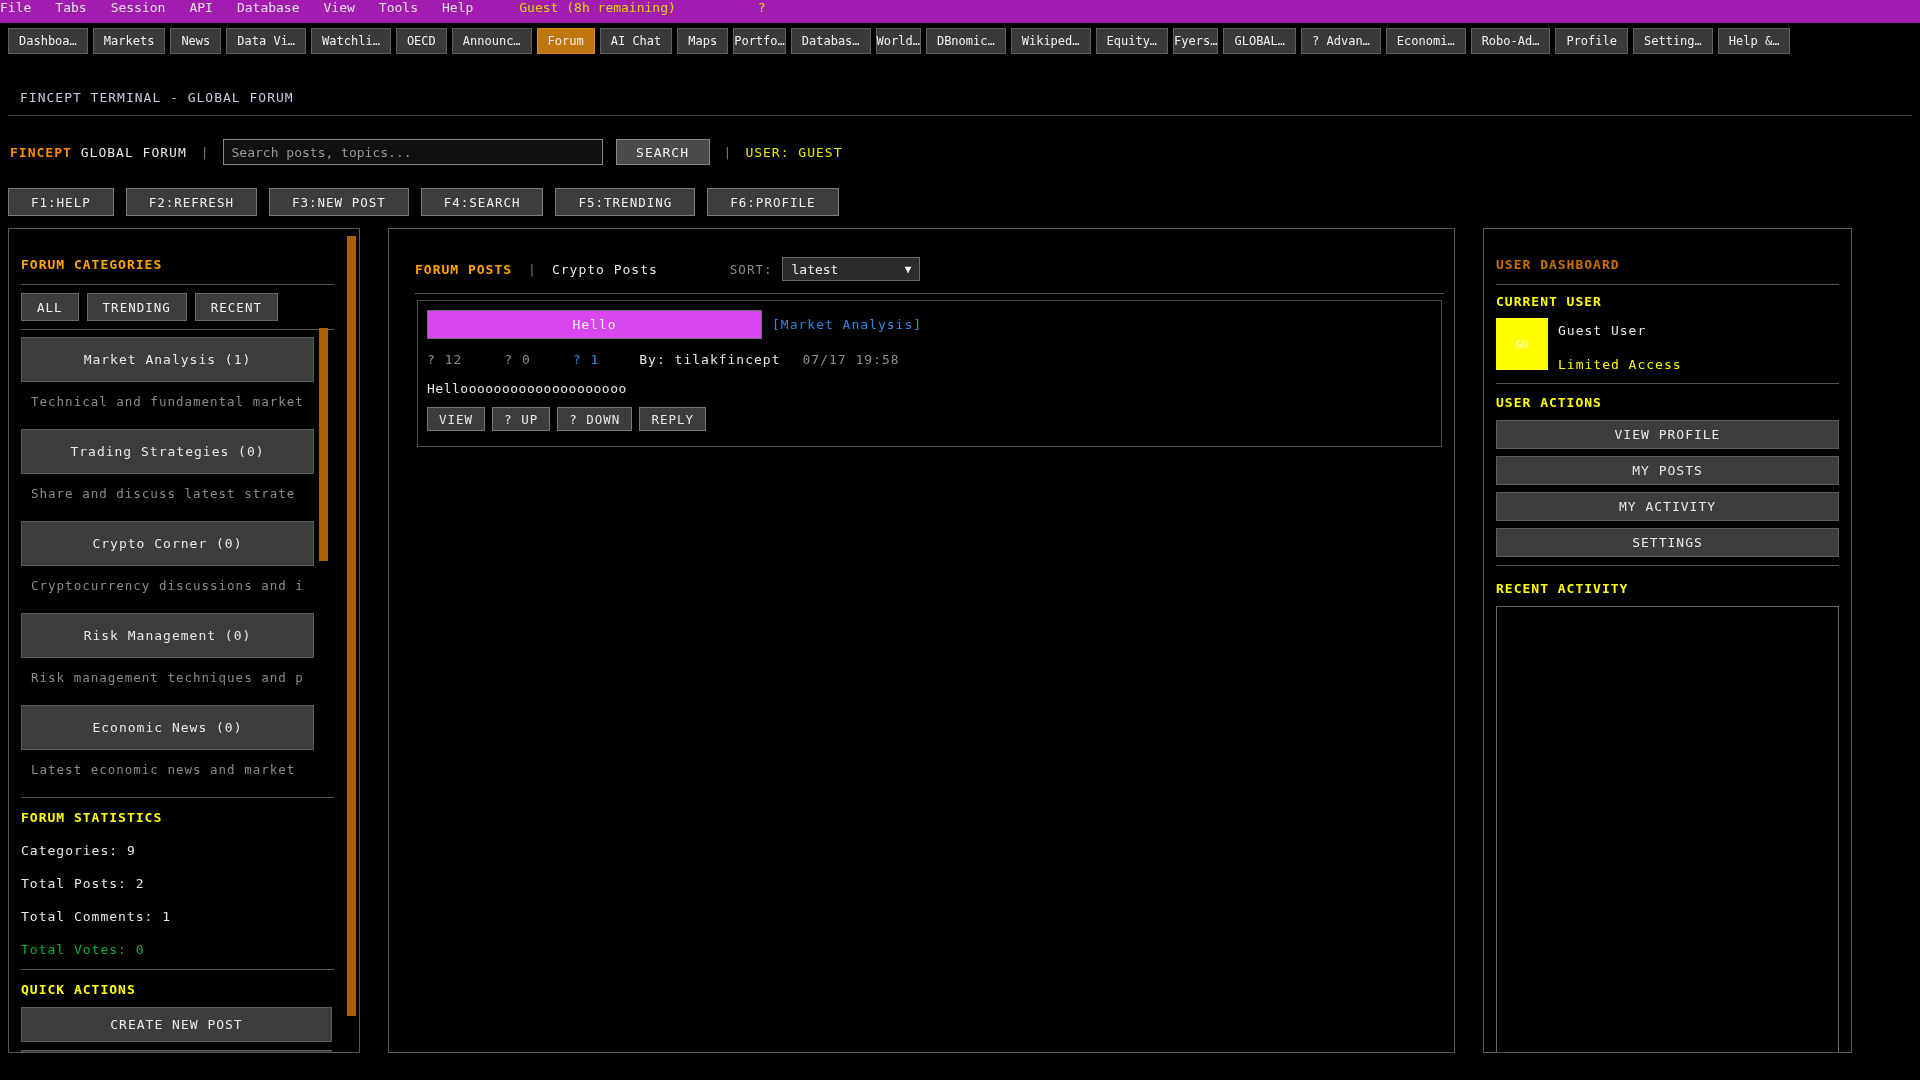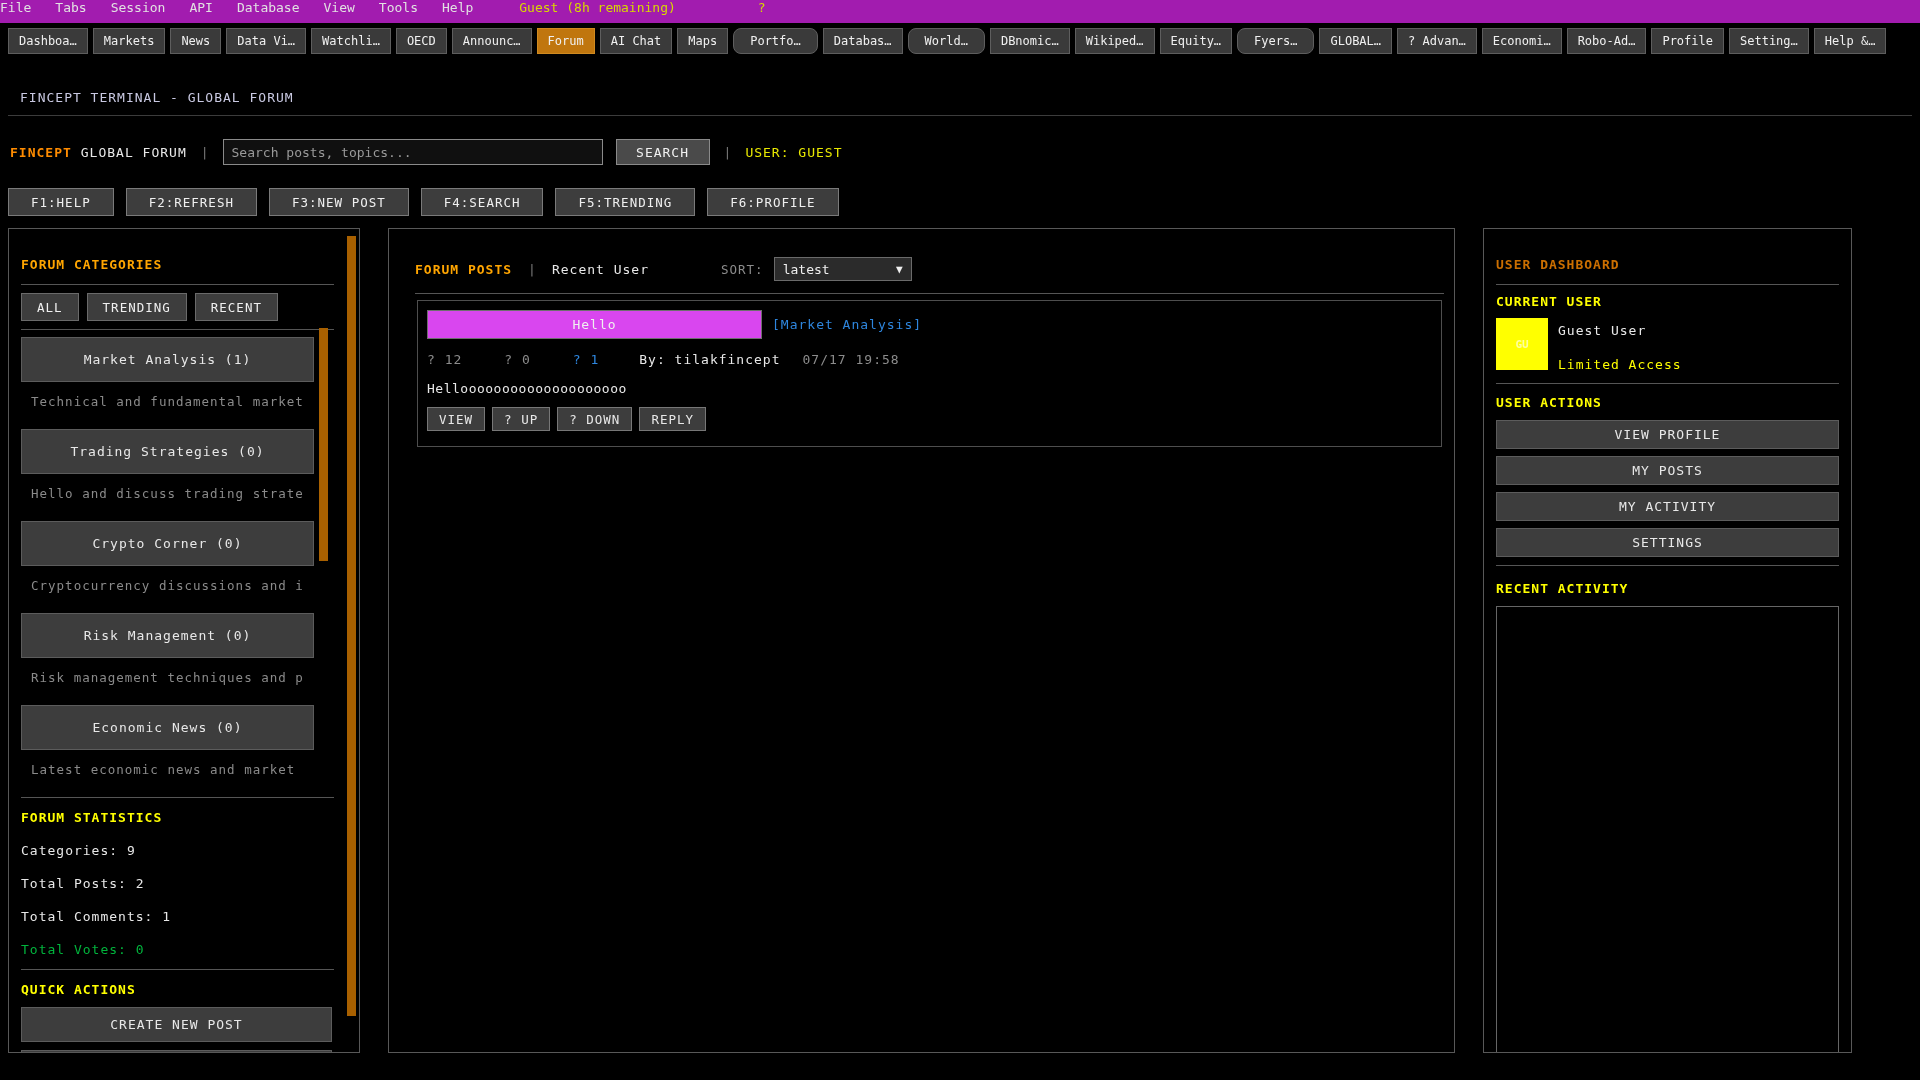--- a/index.html
+++ b/index.html
@@ -11,21 +11,21 @@
   .menu-item { margin-right:24px; cursor:default; }
   .menu-guest { color:#d8d800; margin-left:22px; }
   .menu-help  { color:#d8d800; margin-left:82px; }
 
   .tabbar { position:absolute; top:26px; left:0; width:1920px; height:30px;
             display:flex; align-items:center; padding-left:8px; gap:5px; }
   .tab { height:26px; background:#3a3a3a; border:1px solid #5e5e5e; color:#f0f0f0;
          font-size:12px; padding:0 10px; display:flex; align-items:center;
          font-family:inherit; white-space:nowrap; cursor:pointer; }
   .tab.active { background:#c0760e; border-color:#d08a20; }
-  .tab.wide { padding:0 16px;border-radius:8px; }
+  .tab.wide { padding:0 0; }
 
   .page-title { position:absolute; top:90px; left:20px; font-size:13px;
                 color:#c9c9e2; letter-spacing:1px; }
   .title-sep { position:absolute; top:115px; left:8px; width:1904px;
                border-top:1px solid #3c3c3c; }
 
   .search-row { position:absolute; top:138px; left:10px; height:28px;
                 display:flex; align-items:center; font-size:13px; }
   .brand { color:#ff8c00; font-weight:bold; letter-spacing:1px; }
   .brand-suffix { color:#e8e8e8; margin-left:9px; letter-spacing:1px; }
@@ -199,21 +199,21 @@
       <button class="filter-tab">ALL</button>
       <button class="filter-tab">TRENDING</button>
       <button class="filter-tab">RECENT</button>
     </div>
     <div class="sep lp-sep2"></div>
 
     <div>
       <button class="cat-btn">Market Analysis (1)</button>
       <div class="cat-desc">Technical and fundamental market</div>
       <button class="cat-btn">Trading Strategies (0)</button>
-      <div class="cat-desc">Hello and discuss trading strate</div>
+      <div class="cat-desc">Share and discuss latest strate</div>
       <button class="cat-btn">Crypto Corner (0)</button>
       <div class="cat-desc">Cryptocurrency discussions and i</div>
       <button class="cat-btn">Risk Management (0)</button>
       <div class="cat-desc">Risk management techniques and p</div>
       <button class="cat-btn">Economic News (0)</button>
       <div class="cat-desc">Latest economic news and market</div>
     </div>
 
     <div class="sep lp-sep" style="margin-top:8px;"></div>
     <div class="sec-title-yellow" style="margin-top:12px;">FORUM STATISTICS</div>
@@ -228,21 +228,21 @@
     <button class="qa-btn second">MY POSTS</button>
 
     <div class="scrollbar sb-inner"></div>
     <div class="scrollbar sb-outer"></div>
   </div>
 
   <div class="panel main-panel">
     <div class="mp-header">
       <span class="sec-title-orange">FORUM POSTS</span>
       <span class="mp-pipe">|</span>
-      <span class="mp-sub">Recent User</span>
+      <span class="mp-sub">Crypto Posts</span>
       <span class="sort-label">SORT:</span>
       <div class="sort-box">
         <span class="sort-value">latest</span>
         <span class="sort-arrow">▼</span>
       </div>
     </div>
     <div class="mp-sep"></div>
 
     <div class="posts-box">
       <div>

